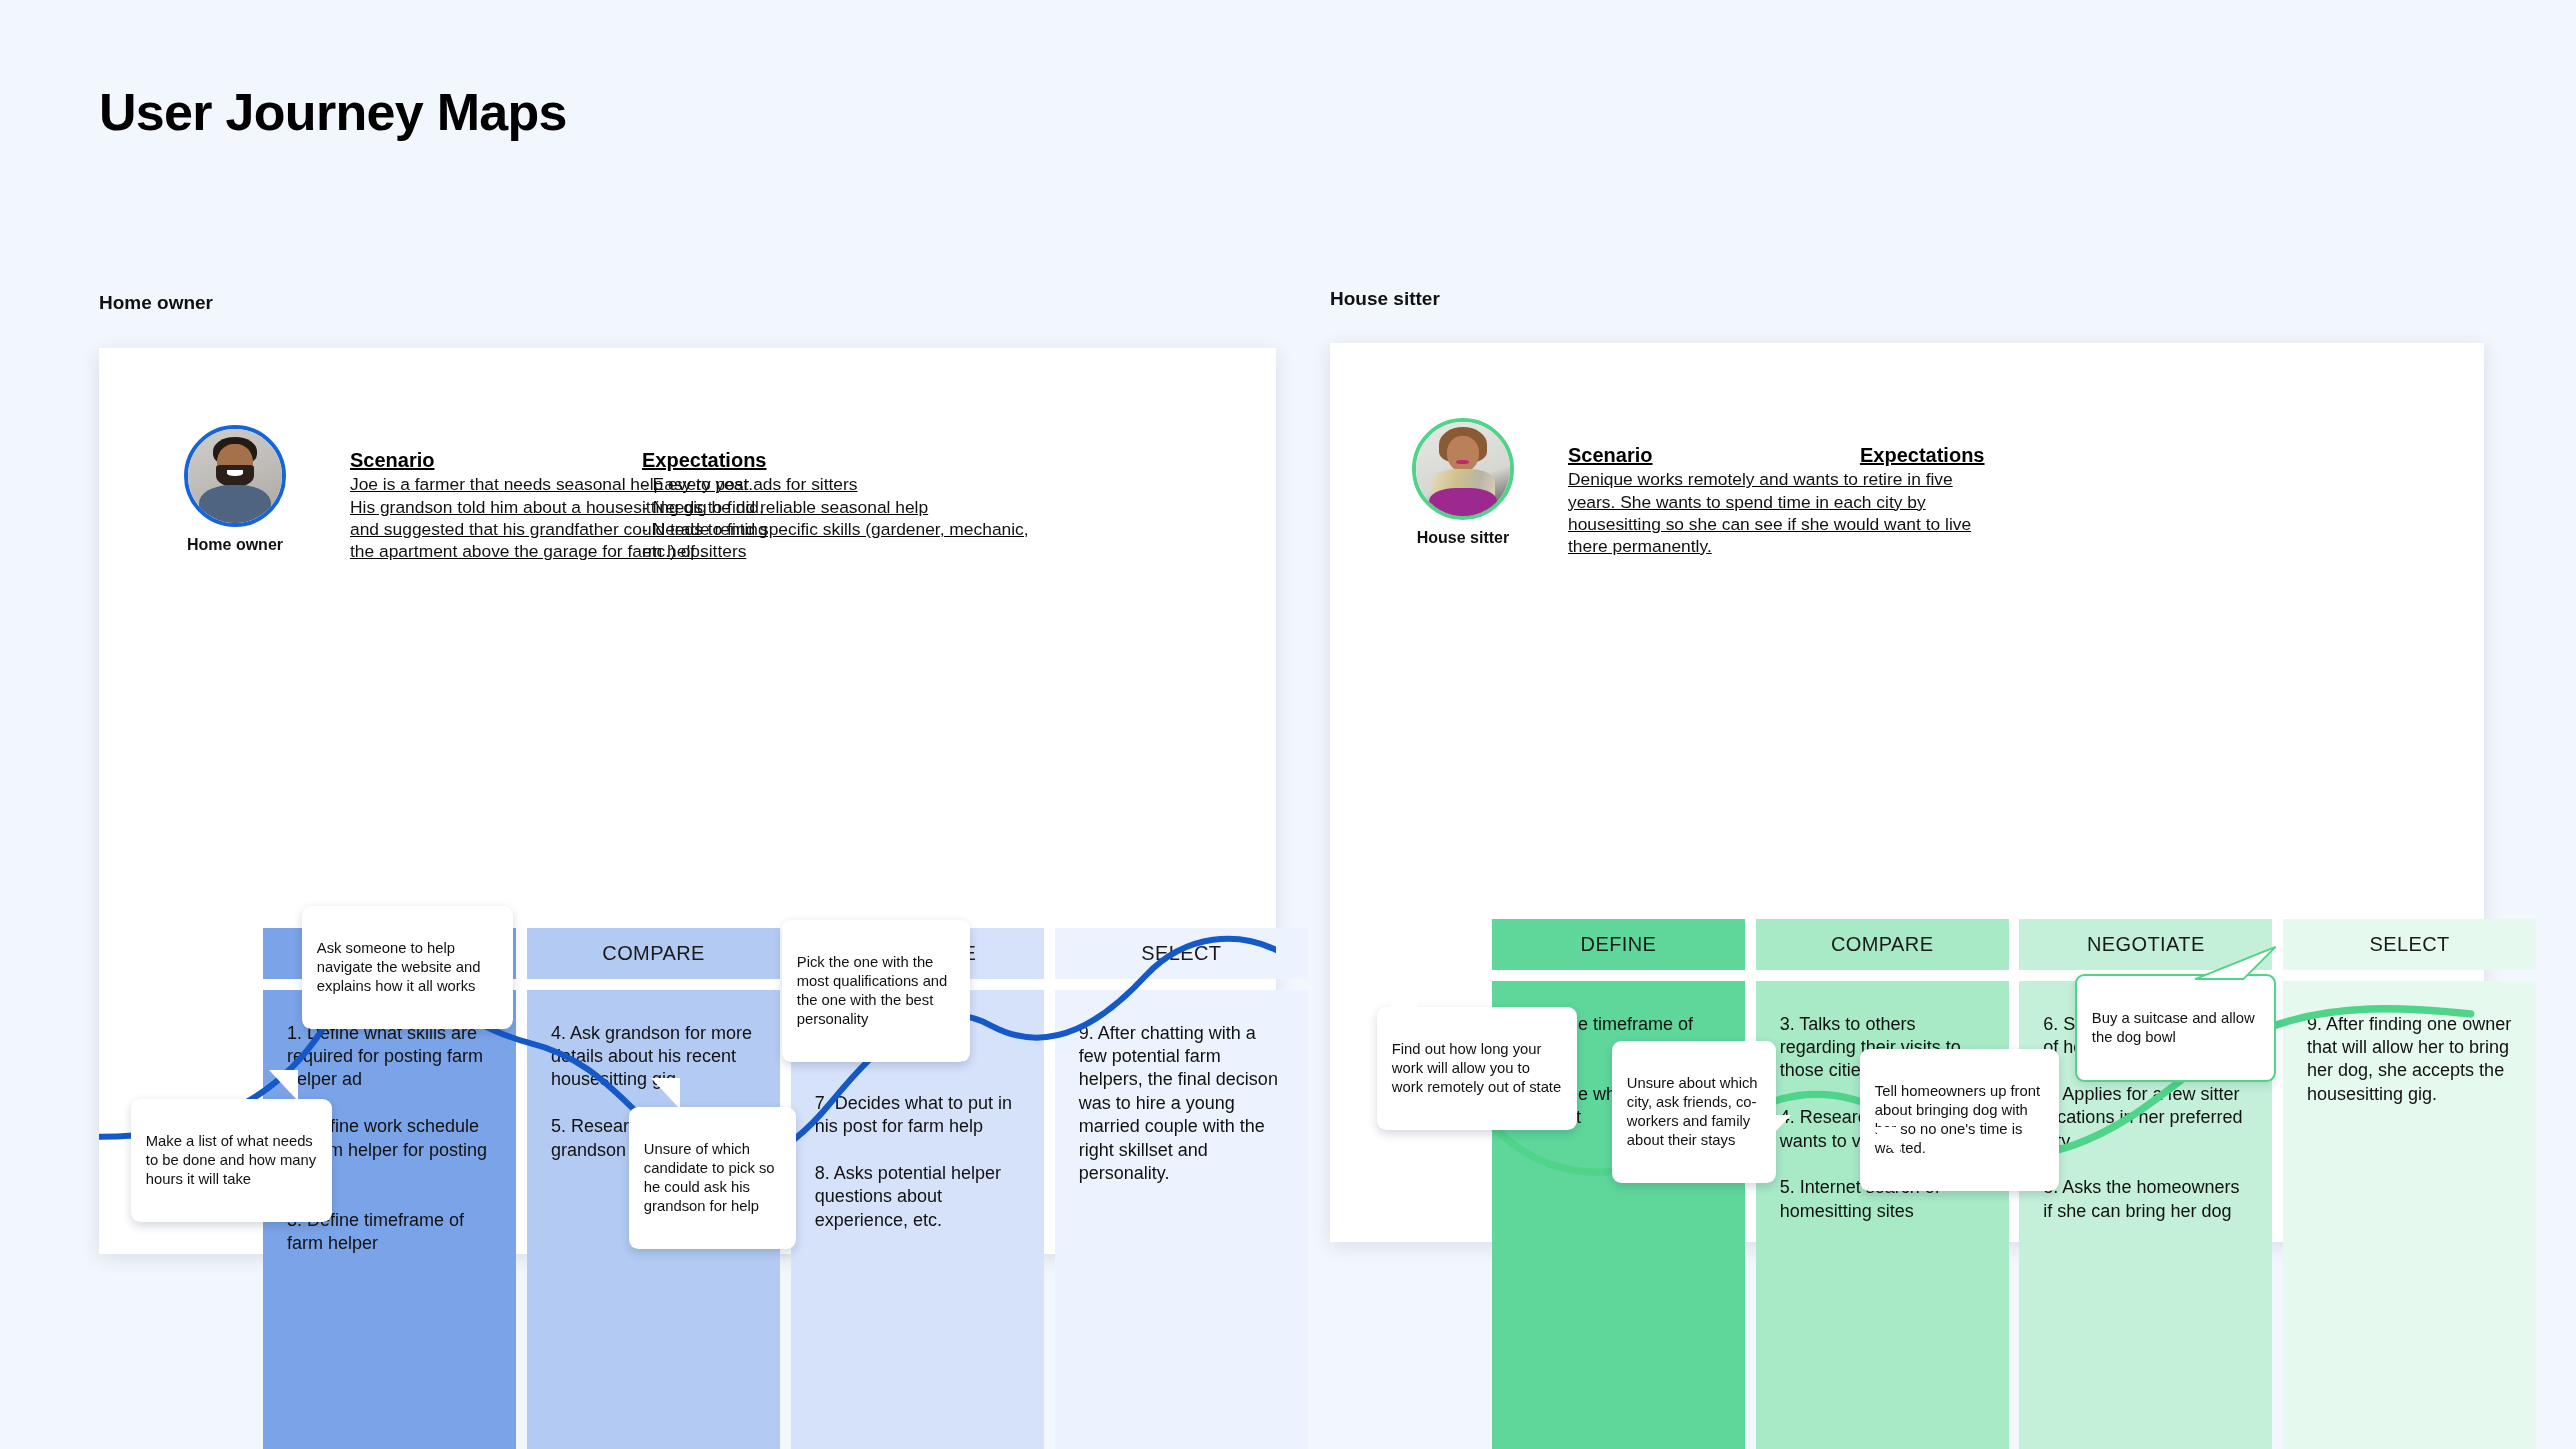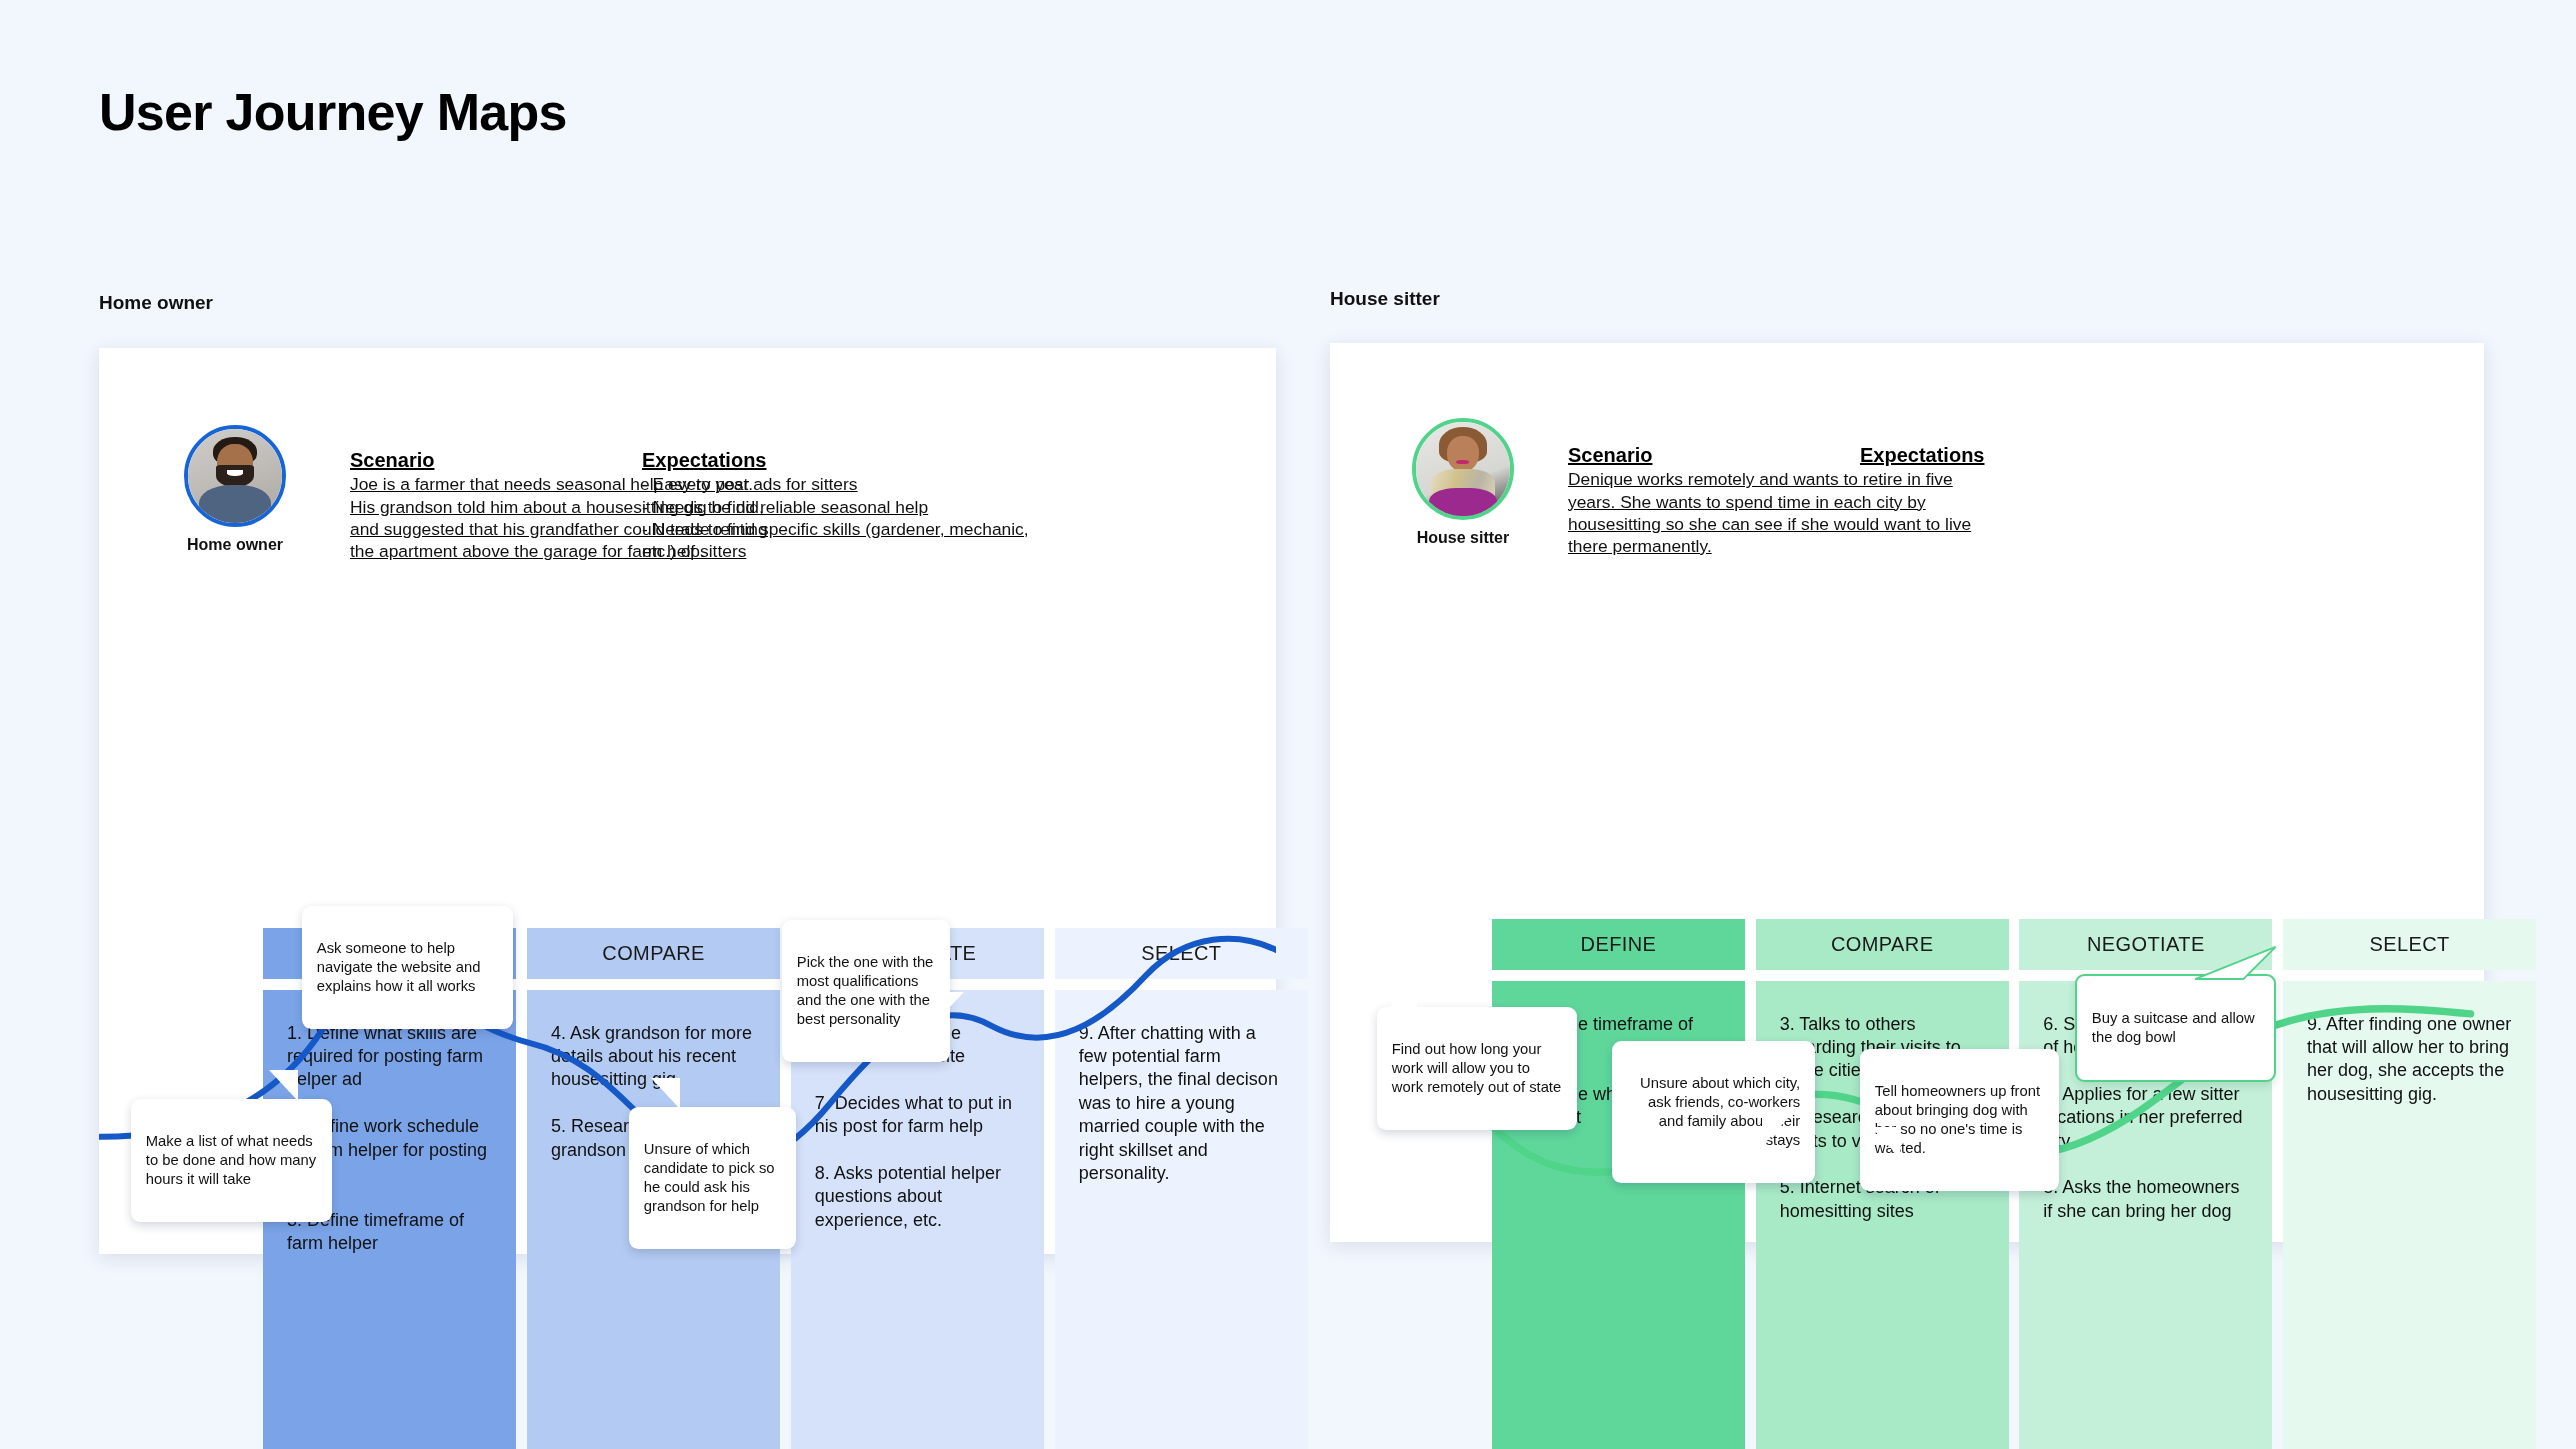--- a/index.html
+++ b/index.html
@@ -201,21 +201,21 @@
     <span>Ask someone to help navigate the website and explains how it all works</span>
     <span class="tail tail-bl" style="left:173px;top:81px;"></span>
   </div>
 
 
   <div class="bubble" style="left:530px;top:759px;width:167px;">
     <span>Unsure of which candidate to pick so he could ask his grandson for help</span>
     <span class="tail tail-br" style="left:21.5px;top:-29.5px;"></span>
   </div>
 
-  <div class="bubble" style="left:683px;top:572px;width:168px;">
+  <div class="bubble" style="left:683px;top:572px;width:188px;">
     <span>Pick the one with the most qualifications and the one with the best personality</span>
     <span class="tail tail-bl" style="left:153px;top:72px;"></span>
   </div>
 </div>
 
 <div class="section-label" id="label-right">House sitter</div>
 
 <div class="journey-card" id="card-right">
 
   <div class="persona-head">
@@ -275,21 +275,21 @@
     <path d="M 120 1018 C 180 1080 230 1190 330 1225 C 430 1258 520 1212 600 1160
              C 680 1108 760 1108 840 1152 C 930 1200 1010 1230 1110 1195
              C 1230 1152 1290 1060 1400 1020 C 1500 984 1600 990 1700 1000" fill="none" stroke="#4fd48a" stroke-width="11" stroke-linecap="round"></path>
   </svg>
 
   <div class="bubble" style="left:47px;top:664px;width:200px;">
     <span>Find out how long your work will allow you to work remotely out of state</span>
     <span class="tail tail-tr" style="left:10.7px;top:-29.5px;"></span>
   </div>
 
-  <div class="bubble" style="left:282px;top:698px;width:203px;text-align:right;">
+  <div class="bubble" style="left:282px;top:698px;width:164px;">
     <span>Unsure about which city, ask friends, co-workers and family about their stays</span>
     <span class="tail tail-bl" style="left:150px;top:74px;"></span>
   </div>
 
   <div class="bubble" style="left:530px;top:706px;width:199px;">
     <span>Tell homeowners up front about bringing dog with her so no one's time is wasted.</span>
     <span class="tail tail-br" style="left:10.7px;top:78px;"></span>
   </div>
 
   <div class="bubble outlined" style="left:745px;top:631px;width:201px;">

